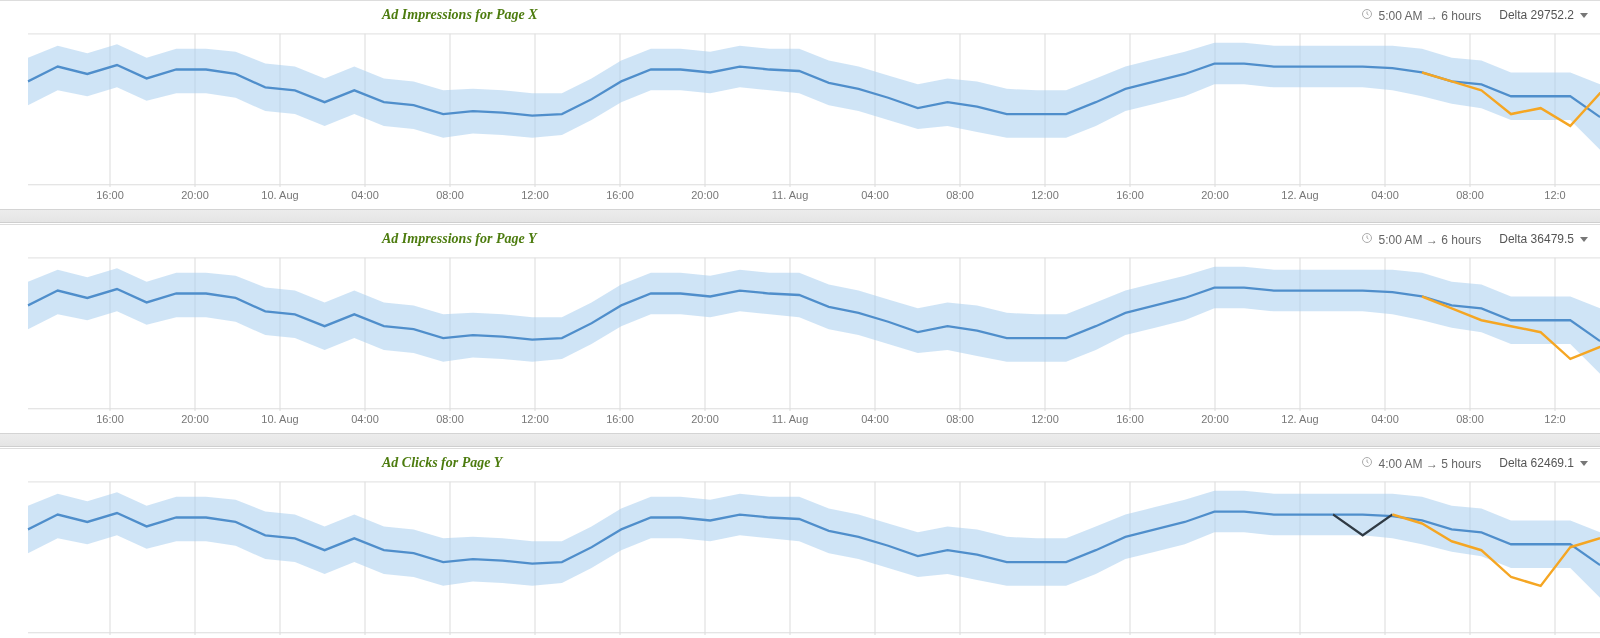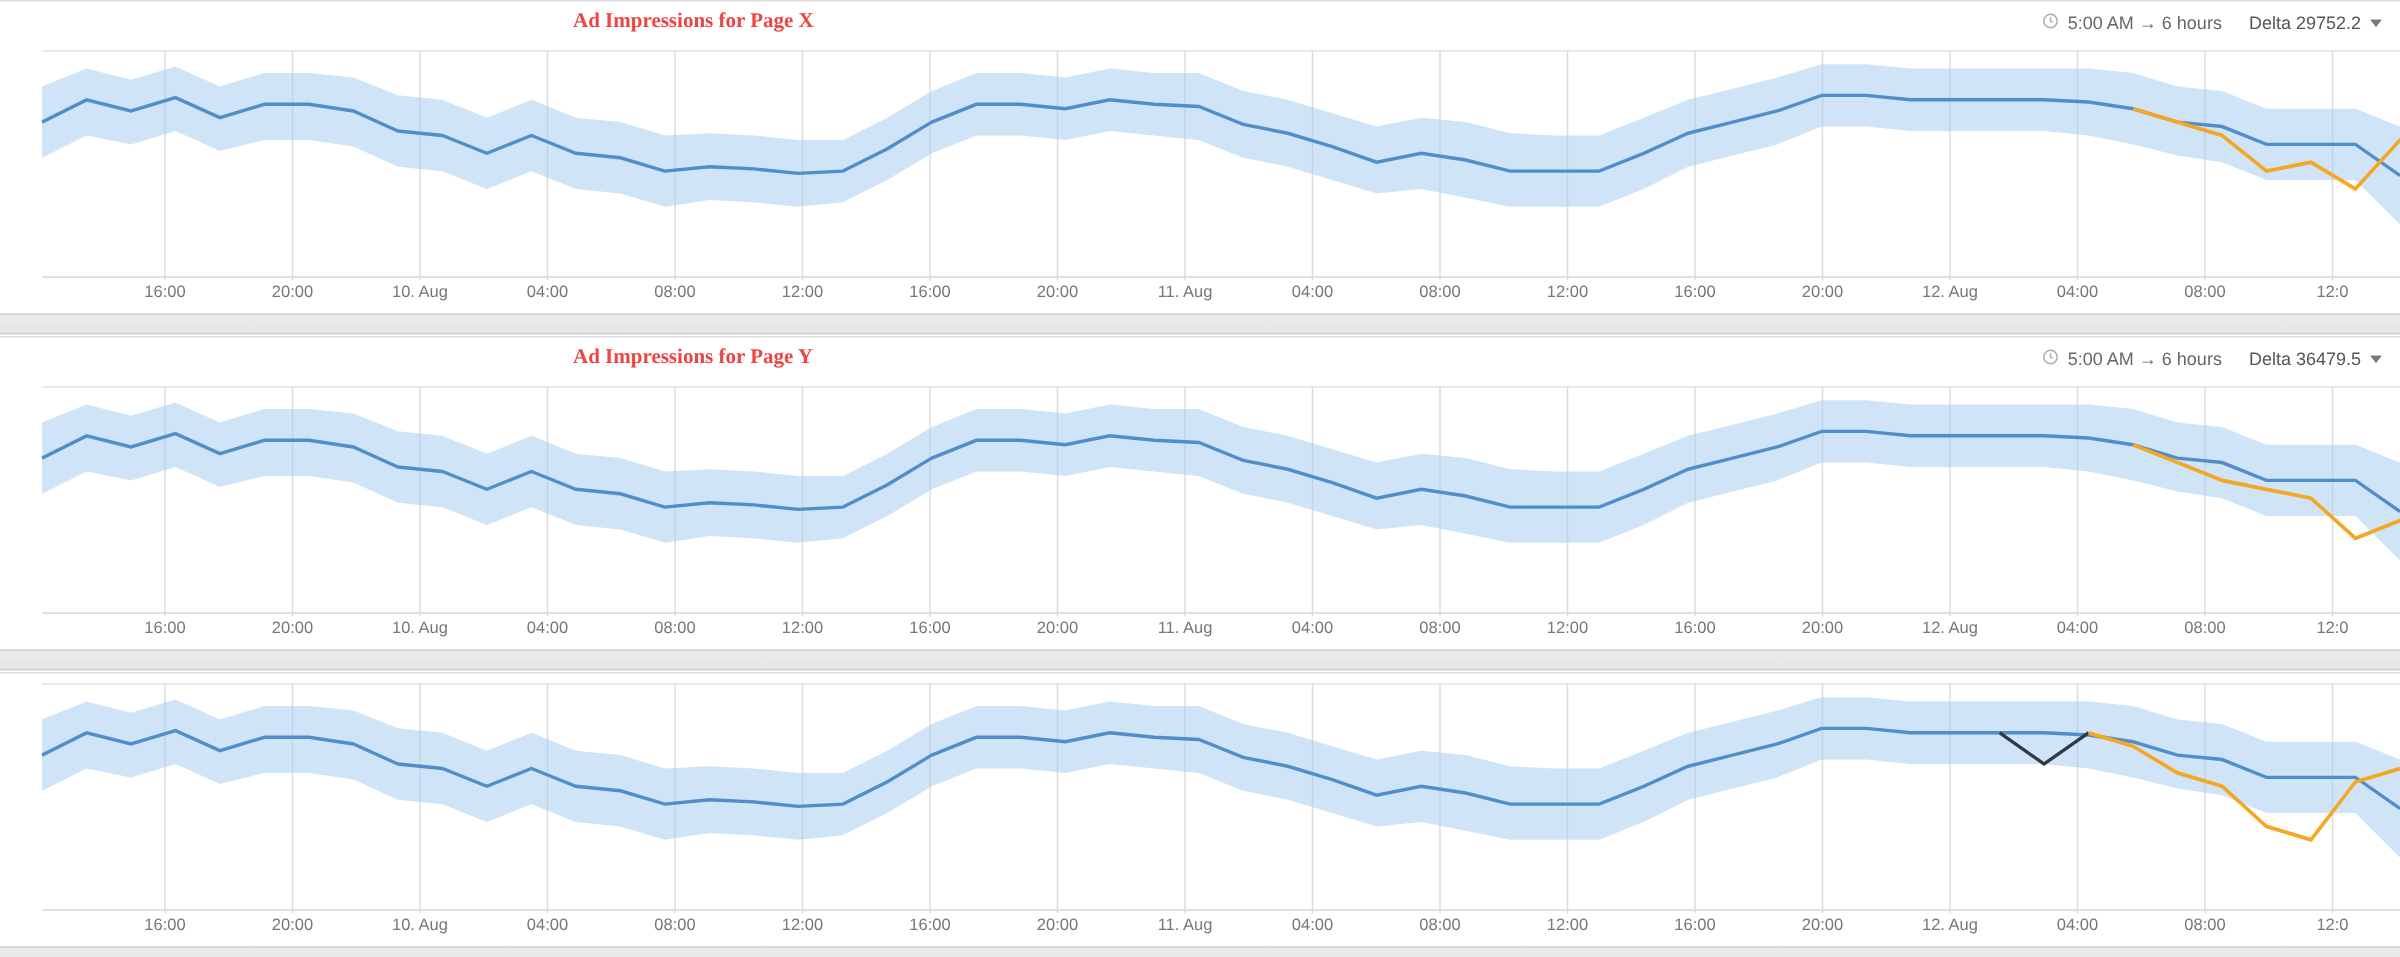--- a/index.html
+++ b/index.html
@@ -24,29 +24,30 @@
   }
   .panel-header {
     display: flex;
     align-items: center;
     padding: 4px 12px 2px 12px;
     height: 26px;
   }
   .title {
     flex: 0 0 auto;
     margin-left: 370px;
+    font-style: italic;
     font-weight: 700;
     font-size: 14px;
-    color: #ef4444;
+    color: #4d7c0f;
     font-family: Georgia, 'Times New Roman', serif;
   }
   .spacer { flex: 1 1 auto; }
   .time-range {
     display: inline-flex;
-    align-items: center;
+    align-items: flex-end;
     gap: 6px;
     color: #666;
     font-size: 12px;
     margin-right: 18px;
     cursor: pointer;
   }
   .time-range svg { opacity: .7; }
   .delta {
     display: inline-flex;
     align-items: center;
@@ -214,20 +215,35 @@
           <span style="position:absolute;left:1130px">16:00</span>
           <span style="position:absolute;left:1215px">20:00</span>
           <span style="position:absolute;left:1300px">12. Aug</span>
           <span style="position:absolute;left:1385px">04:00</span>
           <span style="position:absolute;left:1470px">08:00</span>
           <span style="position:absolute;left:1555px">12:0</span>
       </div>
     </div>
   </div>
     <div class="panel">
+    <div class="panel-header">
+      <div class="title">Ad Clicks for Page Y</div>
+      <div class="spacer"></div>
+      <div class="time-range">
+        <span><svg width="12" height="12" viewBox="0 0 24 24" fill="none" stroke="#888" stroke-width="2">
+              <circle cx="12" cy="12" r="9"></circle>
+              <path d="M12 7v5l3 2"></path>
+            </svg></span>
+        <span>4:00 AM → 5 hours</span>
+      </div>
+      <div class="delta">
+        <span>Delta 62469.1</span>
+        <span class="caret"></span>
+      </div>
+    </div>
     <div class="chart-wrap">
       <svg class="chart-svg" viewBox="0 0 1600 140" preserveAspectRatio="none">
         <line class="axis-line-top" x1="28" y1="6" x2="1600" y2="6"></line>
         <line class="axis-line" x1="110" y1="6" x2="110" y2="140"></line>
           <line class="axis-line" x1="195" y1="6" x2="195" y2="140"></line>
           <line class="axis-line" x1="280" y1="6" x2="280" y2="140"></line>
           <line class="axis-line" x1="365" y1="6" x2="365" y2="140"></line>
           <line class="axis-line" x1="450" y1="6" x2="450" y2="140"></line>
           <line class="axis-line" x1="535" y1="6" x2="535" y2="140"></line>
           <line class="axis-line" x1="620" y1="6" x2="620" y2="140"></line>

